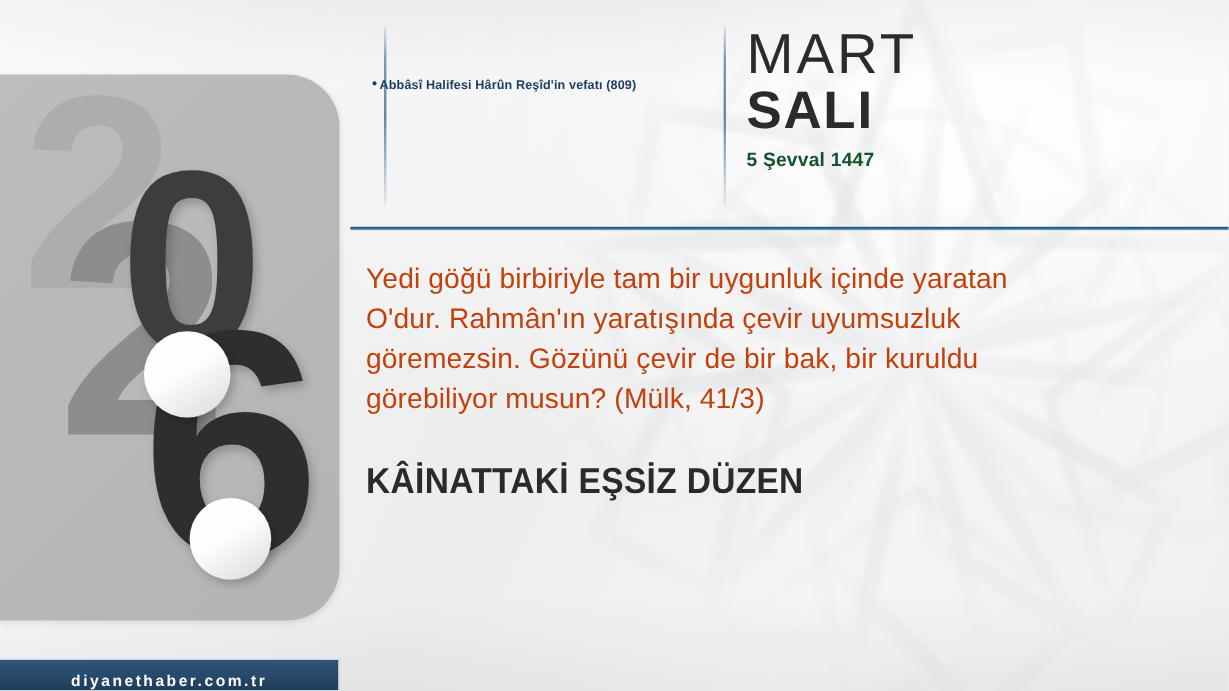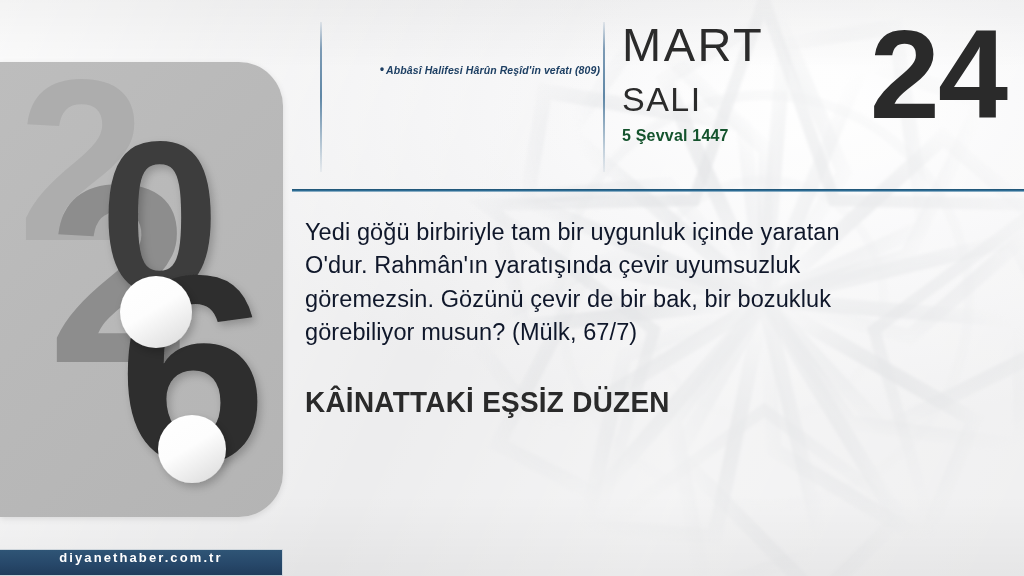--- a/index.html
+++ b/index.html
@@ -81,25 +81,24 @@
     left: 292px;
     top: 189px;
     width: 732px;
     height: 3px;
     background: linear-gradient(180deg, #1d4e6e 0%, #2f6f97 55%, #b9cfdd 100%);
   }
 
   
   .events {
     position: absolute;
-    left: 338px;
+    left: 310px;
     top: 62px;
     width: 262px;
-    text-align: right;
-    font-style: italic;
+    text-align: left;
   }
   .event-item {
     color: #1d3f63;
     font-size: 10.5px;
     font-weight: bold;
     letter-spacing: 0.1px;
     line-height: 1.25;
     margin-bottom: 9px;
     white-space: nowrap;
   }
@@ -118,26 +117,26 @@
   }
   .month {
     font-size: 47px;
     font-weight: 300;
     letter-spacing: 2.5px;
     color: #2b2b2b;
     line-height: 0.98;
     font-family: "Liberation Sans", sans-serif;
   }
   .weekday {
-    font-size: 34px;
-    font-weight: 400;
+    font-size: 44px;
+    font-weight: 700;
     letter-spacing: 1.5px;
     color: #2b2b2b;
     line-height: 1.05;
-    margin-top: 14px;
+    margin-top: 2px;
   }
   .hijri {
     margin-top: 9px;
     font-size: 16px;
     font-weight: bold;
     color: #14532d;
     letter-spacing: 0.2px;
   }
 
   
@@ -153,21 +152,21 @@
     font-family: "Liberation Sans", sans-serif;
   }
 
   
   .quote {
     position: absolute;
     left: 305px;
     top: 216px;
     width: 610px;
     font-size: 23.5px;
-    color: #0f172a;
+    color: #c2410c;
     line-height: 1.42;
     font-weight: 400;
     letter-spacing: 0.1px;
   }
   .quote-line { white-space: nowrap; }
 
   
   .headline {
     position: absolute;
     left: 305px;
@@ -186,21 +185,21 @@
     position: absolute;
     left: 0;
     top: 549px;
     width: 283px;
     height: 27px;
     background: linear-gradient(180deg, #2f5576 0%, #27486a 55%, #203d5c 100%);
     border: 1px solid #cfd6dc;
     border-left: none;
     box-sizing: border-box;
     display: flex;
-    align-items: flex-start;
+    align-items: flex-end;
     justify-content: center;
   }
   .urlbar-text {
     color: #ffffff;
     font-size: 13px;
     font-weight: bold;
     letter-spacing: 2.1px;
   }
 </style>
 </head>
@@ -291,29 +290,28 @@
       <span class="dot">•</span><span>Abbâsî Halifesi Hârûn Reşîd'in vefatı (809)</span>
     </div>
   </div>
 
   <div class="datecol">
     <div class="month">MART</div>
     <div class="weekday">SALI</div>
     <div class="hijri">5 Şevval 1447</div>
   </div>
 
-  <div class="daynum">24</div>
 
   <div class="hrule"></div>
 
   <div class="quote">
     <div class="quote-line">Yedi göğü birbiriyle tam bir uygunluk içinde yaratan</div>
     <div class="quote-line">O'dur. Rahmân'ın yaratışında çevir uyumsuzluk</div>
-    <div class="quote-line">göremezsin. Gözünü çevir de bir bak, bir bozukluk</div>
-    <div class="quote-line">görebiliyor musun? (Mülk, 67/7)</div>
+    <div class="quote-line">göremezsin. Gözünü çevir de bir bak, bir kuruldu</div>
+    <div class="quote-line">görebiliyor musun? (Mülk, 41/3)</div>
   </div>
 
   <div class="headline">KÂİNATTAKİ EŞSİZ DÜZEN</div>
 
   <div class="urlbar">
     <span class="urlbar-text">diyanethaber.com.tr</span>
   </div>
 
 </div>
 

